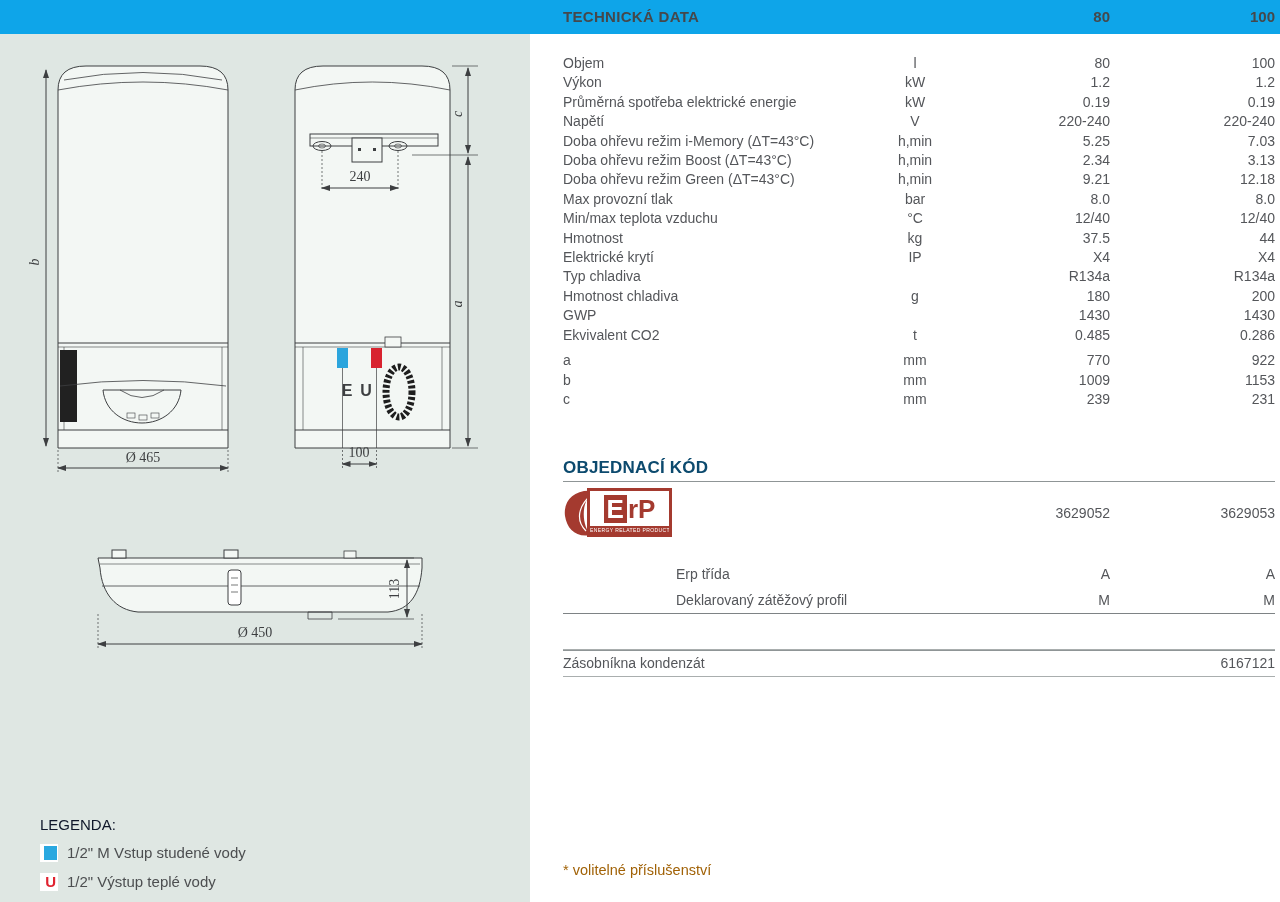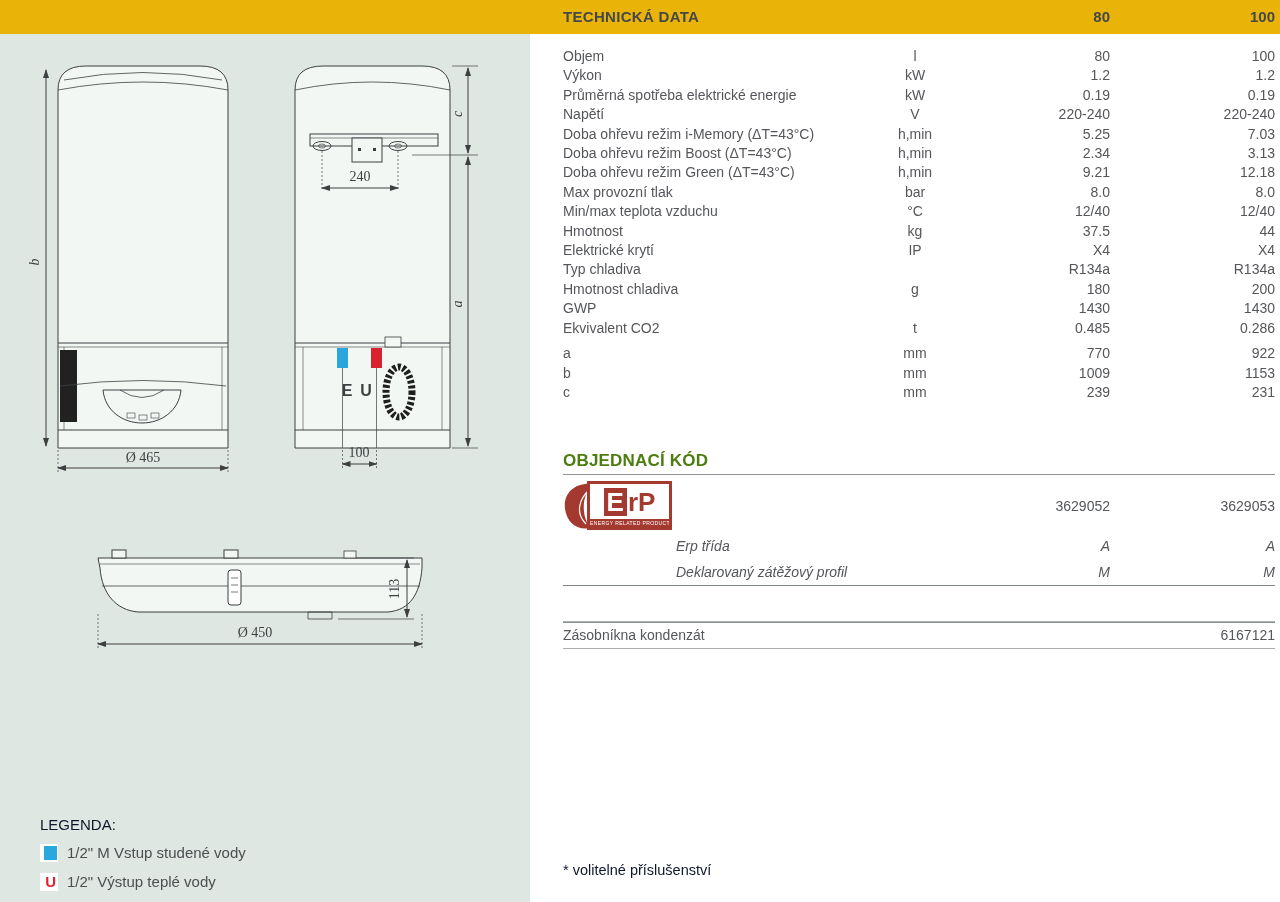--- a/index.html
+++ b/index.html
@@ -2,21 +2,21 @@
 <html><head>
 <meta charset="utf-8">
 <style>
   html,body{margin:0;padding:0;}
   body{
     width:1280px;height:902px;position:relative;overflow:hidden;
     background:#ffffff;color:#54565a;
     font-family:"Liberation Sans", sans-serif;
   }
   
-  .band{position:absolute;left:0;top:0;width:1280px;height:34px;background:#eab308;}
+  .band{position:absolute;left:0;top:0;width:1280px;height:34px;background:#0ea5e9;}
   .band-title{position:absolute;left:563px;top:0;line-height:34px;font-size:15px;font-weight:bold;color:#45484b;letter-spacing:.3px;}
   .band-col{position:absolute;top:0;width:165px;line-height:34px;font-size:15px;font-weight:bold;color:#45484b;text-align:right;}
   .band-col.c80{left:945px;}
   .band-col.c100{left:1110px;}
   
   .panel{position:absolute;left:0;top:34px;width:530px;height:868px;background:#dfe7e3;}
   .drawing{position:absolute;left:0;top:0;}
   .drawing text{fill:#3d3f41;}
   .dimnum{font-family:"Liberation Serif", serif;font-size:14px;}
   .dimletter{font-family:"Liberation Serif", serif;font-style:italic;font-size:14px;}
@@ -26,37 +26,37 @@
   .legend-icon{width:18px;height:18px;background:#ffffff;display:flex;align-items:center;justify-content:flex-end;}
   .sq-blue{width:13px;height:14px;background:#29a8e0;margin-right:1px;}
   .u-red{font-size:15px;font-weight:bold;color:#e02330;line-height:18px;margin-right:2px;}
   .legend-label{margin-left:9px;font-size:15px;color:#4c4e50;}
   
   .content{position:absolute;left:563px;top:34px;width:712px;}
   table{border-collapse:collapse;width:712px;table-layout:fixed;}
   td{padding:0;font-size:14px;line-height:19.4px;white-space:nowrap;vertical-align:middle;color:#54565a;}
   td.unit{text-align:center;}
   td.val{text-align:right;}
-  .specs{margin-top:13px;}
+  .specs{margin-top:20px;}
   .dims{margin-top:6px;}
   .sec-h{margin-top:20px;font-size:15px;font-weight:bold;color:#3b3d3f;line-height:20px;}
-  .order-h{margin-top:50px;font-size:17px;font-weight:bold;color:#4d7c0f;line-height:18px;letter-spacing:.2px;}
+  .order-h{margin-top:50px;font-size:17px;font-weight:bold;color:#0c4a6e;line-height:18px;letter-spacing:.2px;}
   .rule{height:0;border-top:1px solid #8f9596;}
   .rule-light{height:0;border-top:1px solid #a9aeae;}
   .rule-dark{height:0;border-top:1px solid #7e8385;}
   .order-h + .rule{margin-top:4px;}
   .logo-table{margin-top:4px;}
   .logo-table td{height:54px;}
-  .order-rows{margin-top:0;font-style:italic;}
+  .order-rows{margin-top:21px;}
   .order-rows td{line-height:26px;}
   .order-rows td.lbl{padding-left:113px;}
   .acc-top{margin-top:35px;}
   .acc-head td{line-height:26px;font-size:15px;font-weight:bold;color:#3b3d3f;}
   .acc-rows td{line-height:25px;}
-  .footnote{position:absolute;left:0;top:828px;font-size:14.5px;color:#0f172a;}
+  .footnote{position:absolute;left:0;top:828px;font-size:14.5px;color:#a16207;}
   
   .erp{position:relative;width:110px;height:52px;}
   .erp-leaf{position:absolute;left:0;top:2px;}
   .erp-box{position:absolute;left:24px;top:1px;width:85px;height:49px;border:3px solid #a43a2f;background:#fff;box-sizing:border-box;display:flex;flex-direction:column;}
   .erp-letters{flex:1;display:flex;align-items:center;justify-content:center;font-weight:bold;font-size:26px;line-height:1;}
   .erp-e{background:#a43a2f;color:#ffffff;padding:1px 3px;}
   .erp-rp{color:#a43a2f;padding-left:1px;}
   .erp-banner{height:8px;background:#a43a2f;color:#ffffff;font-size:5px;line-height:8px;text-align:center;letter-spacing:.4px;overflow:hidden;}
 </style>
 </head>

